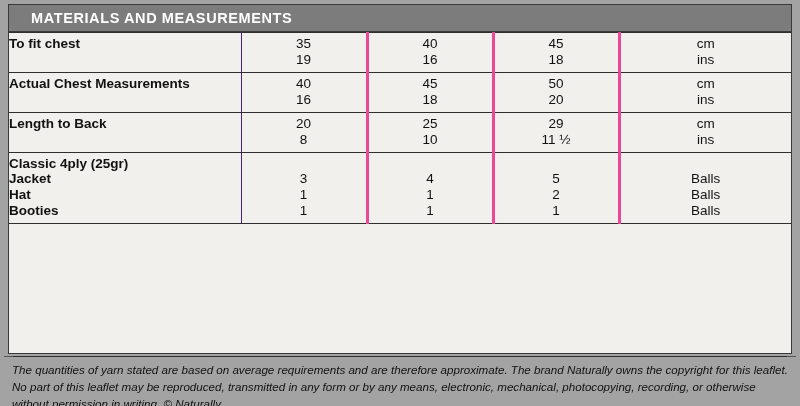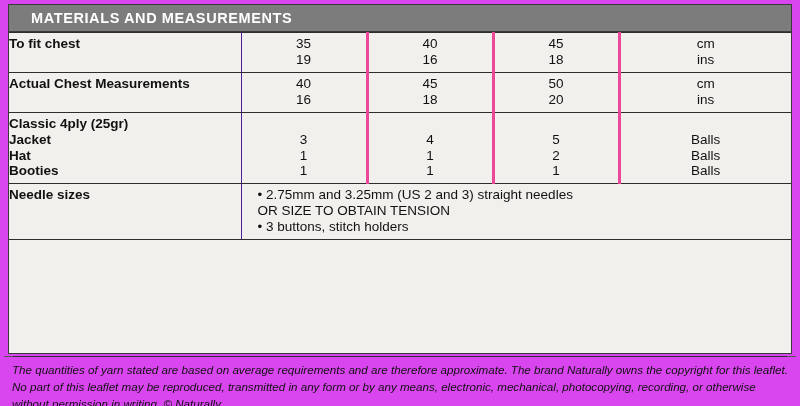--- a/index.html
+++ b/index.html
@@ -10,21 +10,21 @@
     width: 800px;
     height: 406px;
     background: #e9e9e7;
     font-family: "Liberation Sans", sans-serif;
     overflow: hidden;
   }
   .page {
     position: relative;
     width: 800px;
     height: 406px;
-    background: #d946ef;
+    background: #a3a3a3;
     box-sizing: border-box;
   }
   .sheet {
     position: absolute;
     left: 8px;
     top: 4px;
     width: 784px;
     height: 350px;
     background: #f2f0ed;
     border: 1px solid #3a3a3a;
@@ -176,20 +176,45 @@
               <span>50</span>
               <span>20</span>
             </span>
           </td>
           <td class="unit">
             <span class="u">cm</span>
             <span class="u">ins</span>
           </td>
         </tr>
 
+        <tr>
+          <td class="label">Length to Back</td>
+          <td class="col">
+            <span class="lines">
+              <span>20</span>
+              <span>8</span>
+            </span>
+          </td>
+          <td class="col">
+            <span class="lines">
+              <span>25</span>
+              <span>10</span>
+            </span>
+          </td>
+          <td class="col">
+            <span class="lines">
+              <span>29</span>
+              <span>11 ½</span>
+            </span>
+          </td>
+          <td class="unit">
+            <span class="u">cm</span>
+            <span class="u">ins</span>
+          </td>
+        </tr>
 
 
         <tr>
           <td class="label">
             <span class="sublines">
               <span>Classic 4ply (25gr)</span>
               <span>Jacket</span>
               <span>Hat</span>
               <span>Booties</span>
             </span>
@@ -219,28 +244,20 @@
             </span>
           </td>
           <td class="unit">
             <span class="u">&nbsp;</span>
             <span class="u">Balls</span>
             <span class="u">Balls</span>
             <span class="u">Balls</span>
           </td>
         </tr>
 
-        <tr>
-          <td class="label">Needle sizes</td>
-          <td class="needle-cell" colspan="4">
-            <span>• 2.75mm and 3.25mm (US 2 and 3) straight needles</span>
-            <span>OR SIZE TO OBTAIN TENSION</span>
-            <span>• 3 buttons, stitch holders</span>
-          </td>
-        </tr>
       </tbody>
     </table>
   </div>
 
   <div class="hr"></div>
   <div class="tick" style="left:4px; top:356px;"></div>
   <div class="tick" style="left:787px; top:356px;"></div>
 
   <div class="footer">The quantities of yarn stated are based on average requirements and are therefore approximate. The brand Naturally owns the copyright for this leaflet. No part of this leaflet may be reproduced, transmitted in any form or by any means, electronic, mechanical, photocopying, recording, or otherwise without permission in writing. © Naturally</div>
 

